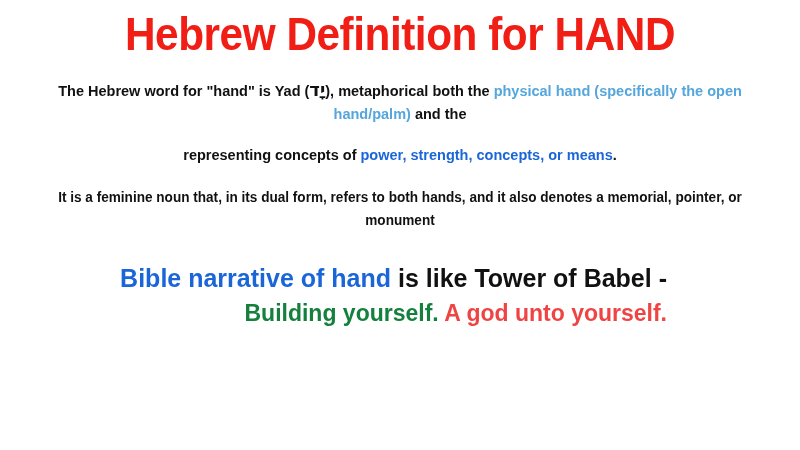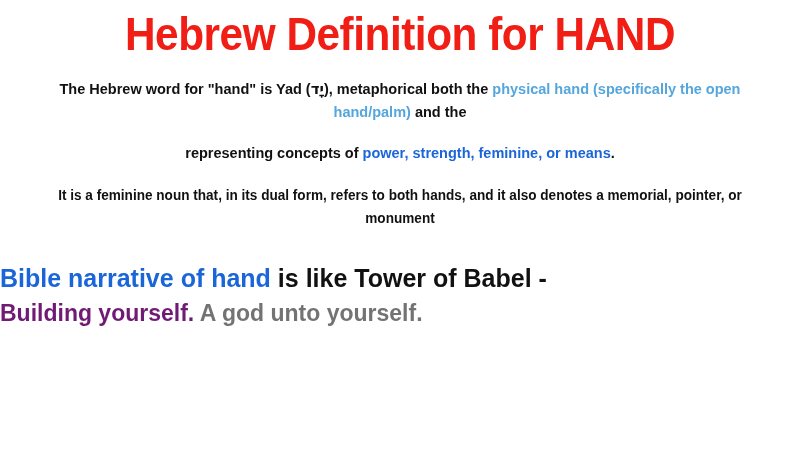--- a/index.html
+++ b/index.html
@@ -70,67 +70,67 @@
   .para-3 {
     font-size: 14px;
     line-height: 23px;
     padding: 0 38px;
     transform: scaleX(0.97);
     transform-origin: center top;
   }
 
   .heb {
     font-family: "DejaVu Sans", sans-serif;
-    font-size: 15px;
+    font-size: 18px;
   }
 
   
   .closing {
     position: absolute;
     top: 262px;
     left: 0;
     width: 667px;
-    text-align: left;
+    text-align: right;
   }
   .closing-line {
     font-weight: 700;
     font-size: 25px;
     line-height: 33px;
     color: #111111;
     white-space: nowrap;
   }
   .closing-line-3 {
     font-size: 23px;
     line-height: 32px;
     margin-top: 2px;
   }
 
   
   .c-red    { color: #F01E14; }
   .c-sky    { color: #54A6DC; }
   .c-blue   { color: #1A66D8; }
   .c-black  { color: #111111; }
-  .c-green  { color: #701a75; }
-  .c-pink   { color: #737373; }
+  .c-green  { color: #15803d; }
+  .c-pink   { color: #ef4444; }
 </style>
 </head>
 <body>
 
 <div class="slide">
 
   <div class="title c-red">Hebrew Definition for HAND</div>
 
   <div class="body">
 
     <div class="para para-1">
       <span class="c-black">The Hebrew word for "hand" is Yad (</span><span class="c-black heb">יָד</span><span class="c-black">), metaphorical both the </span><span class="c-sky">physical hand (specifically the open hand/palm)</span><span class="c-black"> and the</span>
     </div>
 
     <div class="para para-2">
-      <span class="c-black">representing concepts of </span><span class="c-blue">power, strength, feminine, or means</span><span class="c-black">.</span>
+      <span class="c-black">representing concepts of </span><span class="c-blue">power, strength, concepts, or means</span><span class="c-black">.</span>
     </div>
 
     <div class="para para-3">
       <span class="c-black">It is a feminine noun that, in its dual form, refers to both hands, and it also denotes a memorial, pointer, or monument</span>
     </div>
 
   </div>
 
   <div class="closing">
 

